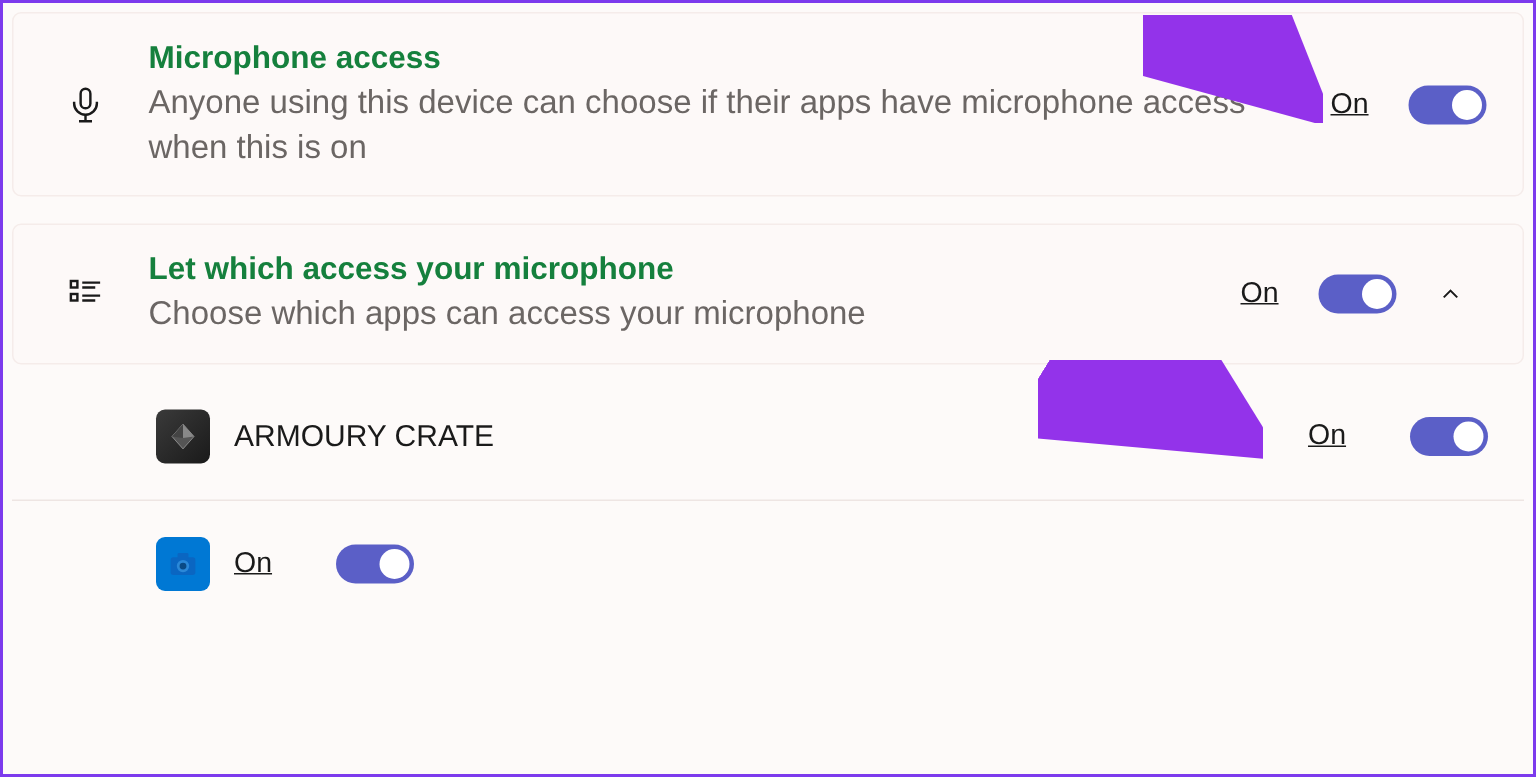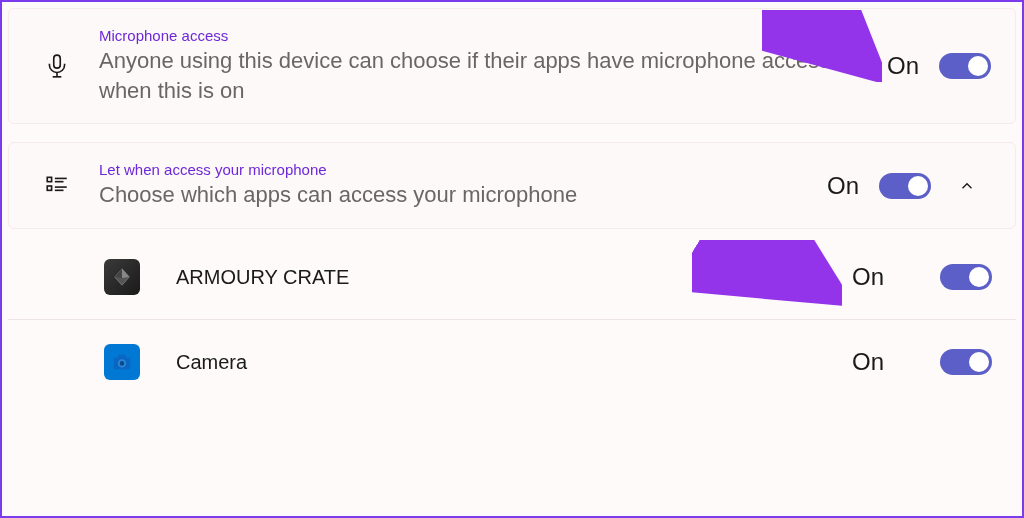--- a/index.html
+++ b/index.html
@@ -26,58 +26,59 @@
       margin-bottom: 6px;
     }
     .setting-row.top {
       margin-bottom: 18px;
     }
     .app-row {
       border-bottom: 1px solid #eee5e3;
       display: flex;
       align-items: center;
       padding: 24px 24px 24px 96px;
-      gap: 36px;
+      gap: 16px;
     }
     .app-row:last-child { border-bottom: none; }
     .icon-cell {
       width: 48px;
       display: flex;
       justify-content: center;
       align-items: center;
       flex-shrink: 0;
     }
     .text-cell {
       flex: 1;
       margin-left: 18px;
     }
     .title {
-      font-size: 15px;
-      color: #6d28d9;
-      font-weight: 400;
+      font-size: 21px;
+      color: #15803d;
+      font-weight: 700;
       margin-bottom: 2px;
     }
     .subtitle {
       font-size: 22px;
       color: #6b6664;
       font-weight: 400;
       line-height: 1.35;
     }
     .app-name {
       font-size: 20px;
       color: #1a1a1a;
       font-weight: 400;
       flex: 1;
     }
     .status-label {
-      font-size: 24px;
+      font-size: 19px;
       color: #1a1a1a;
       margin-right: 12px;
       min-width: 40px;
       text-align: left;
+      text-decoration: underline;
     }
     .toggle {
       width: 52px;
       height: 26px;
       border-radius: 13px;
       position: relative;
       cursor: pointer;
       flex-shrink: 0;
     }
     .toggle.on {
@@ -177,21 +178,21 @@
       <svg width="26" height="26" viewBox="0 0 24 24" fill="none" stroke="#1a1a1a" stroke-width="1.5">
         <rect x="3" y="4" width="4" height="4"></rect>
         <rect x="3" y="12" width="4" height="4"></rect>
         <line x1="10" y1="5" x2="21" y2="5"></line>
         <line x1="10" y1="8" x2="18" y2="8"></line>
         <line x1="10" y1="13" x2="21" y2="13"></line>
         <line x1="10" y1="16" x2="18" y2="16"></line>
       </svg>
     </div>
     <div class="text-cell">
-      <div class="title">Let when access your microphone</div>
+      <div class="title">Let which access your microphone</div>
       <div class="subtitle">Choose which apps can access your microphone</div>
     </div>
     <div class="status-label">On</div>
     <div class="toggle on">
       <div class="toggle-knob"></div>
     </div>
     <div class="chevron-cell">
       <svg width="18" height="18" viewBox="0 0 24 24" fill="none" stroke="#1a1a1a" stroke-width="1.8">
         <polyline points="6 15 12 9 18 15"></polyline>
       </svg>
@@ -217,21 +218,20 @@
 
     <div class="app-row">
       <div class="app-icon camera">
         <svg width="22" height="22" viewBox="0 0 24 24" fill="none">
           <rect x="3" y="7" width="18" height="13" rx="2" fill="#0a66c2"></rect>
           <circle cx="12" cy="13.5" r="4.5" fill="#2b88d8"></circle>
           <circle cx="12" cy="13.5" r="2.5" fill="#0a4a85"></circle>
           <rect x="8" y="4" width="8" height="4" rx="1" fill="#0a66c2"></rect>
         </svg>
       </div>
-      <div class="app-name">Camera</div>
       <div class="status-label">On</div>
       <div class="toggle on">
         <div class="toggle-knob"></div>
       </div>
     </div>
 
 
   </div>
 
 </div>

